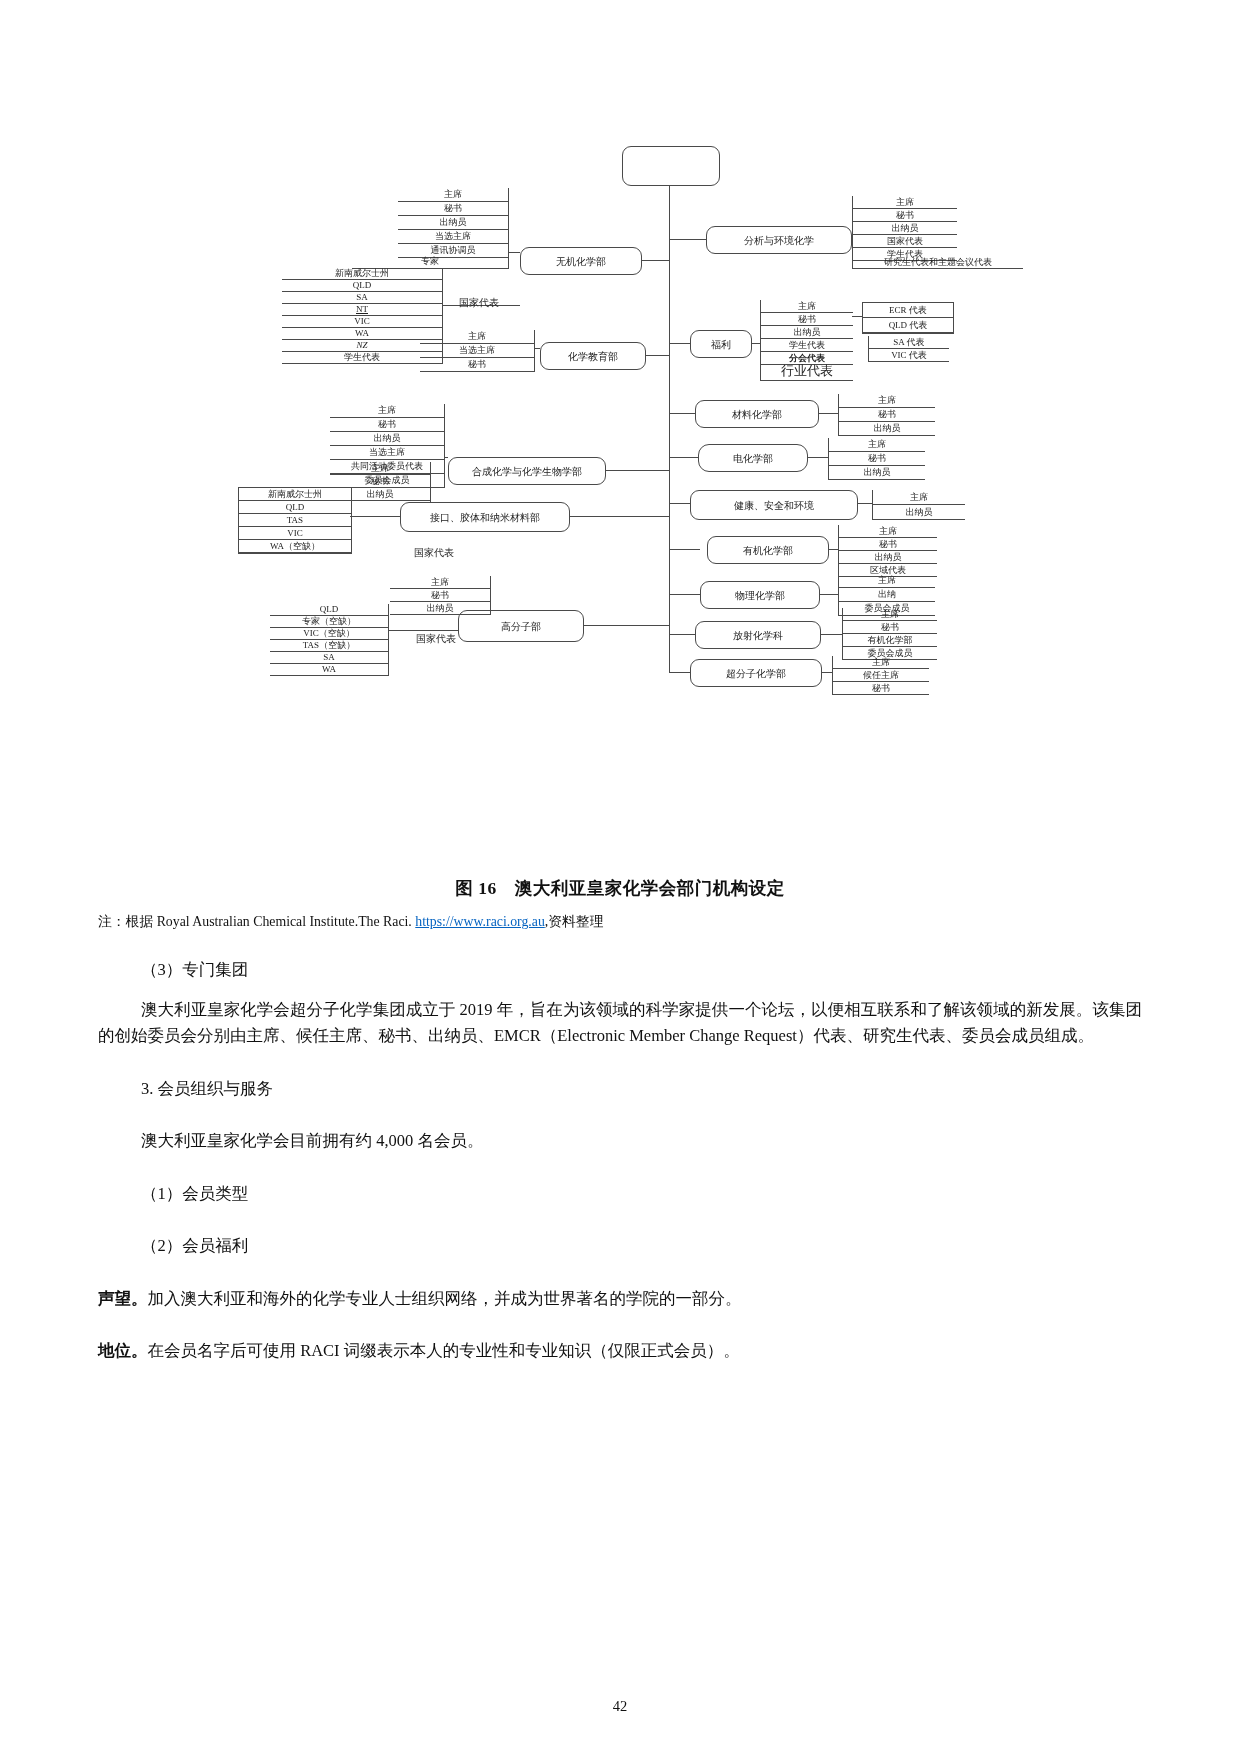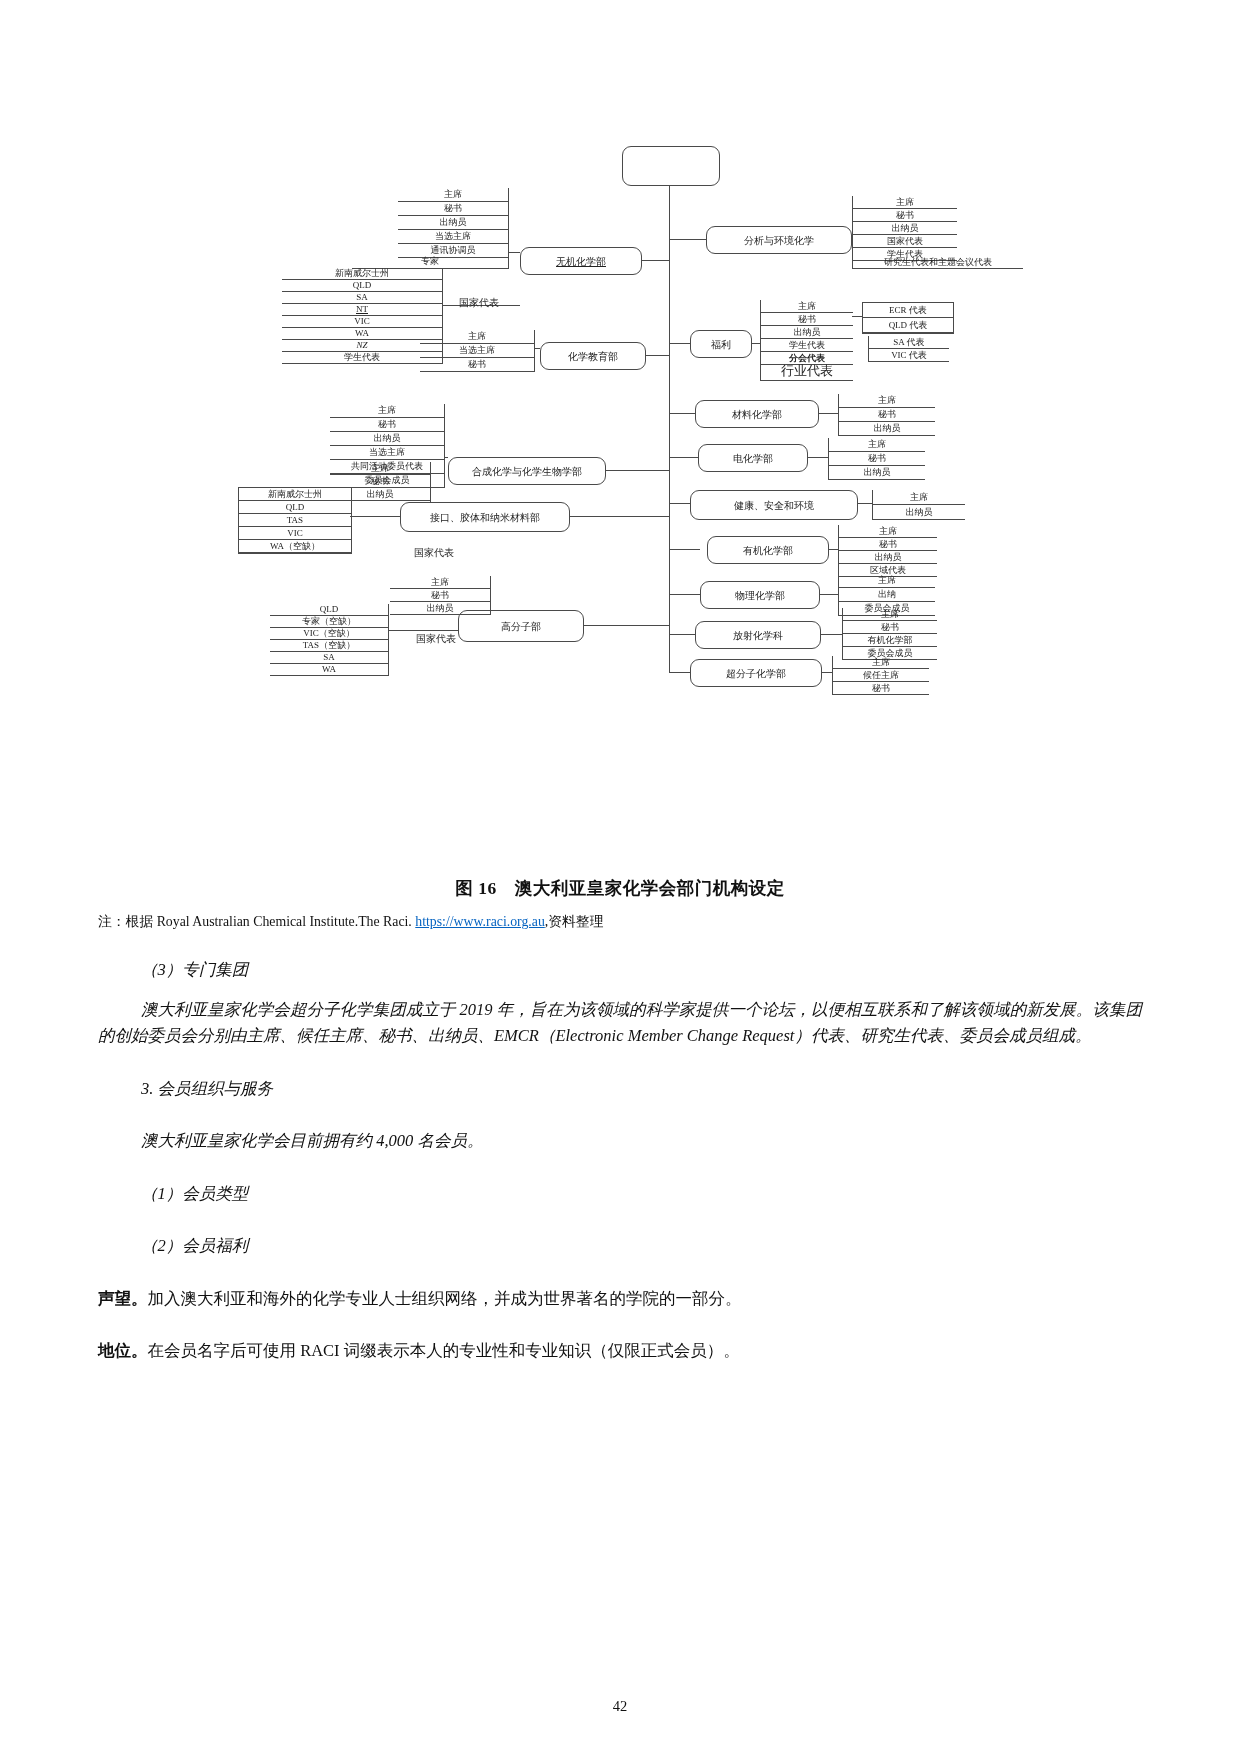--- a/index.html
+++ b/index.html
@@ -17,21 +17,21 @@
   .bar-left{border-left:1.4px solid #4a4a4a;}
   .bar-right{border-right:1.4px solid #4a4a4a;}
   .bordered{border:1.4px solid #4a4a4a;}
   .dlabel{position:absolute;font-size:10px;color:#222;text-align:center;white-space:nowrap;}
   
   #text-section{position:absolute;left:98px;top:876px;width:1044px;}
   .caption{text-align:center;font-weight:bold;font-size:17.5px;letter-spacing:.5px;}
   .note{margin-top:13px;font-size:13.8px;}
   .note a{color:#0563C1;text-decoration:underline;}
   .para{font-size:16.5px;line-height:26.5px;text-align:justify;margin-top:13px;text-indent:0;}
-  .indent{text-indent:43px;font-style:italic;}
+  .indent{text-indent:43px;}
   .head{margin-top:26px;}
   .lead{font-weight:bold;}
   #page-number{position:absolute;left:0;top:1698px;width:1240px;text-align:center;
         font-size:14.5px;color:#111;}
 </style>
 </head>
 <body>
 
 <div id="page">
 
@@ -63,21 +63,21 @@
       <div class="dline" style="left: 534px; top: 348px; width: 6px; height: 1px;"></div>
       <div class="dline" style="left: 604px; top: 470px; width: 65px; height: 1px;"></div>
       <div class="dline" style="left: 444px; top: 457px; width: 4px; height: 1px;"></div>
       <div class="dline" style="left: 568px; top: 516px; width: 101px; height: 1px;"></div>
       <div class="dline" style="left: 430px; top: 466px; width: 1px; height: 36px;"></div>
       <div class="dline" style="left: 350px; top: 516px; width: 50px; height: 1px;"></div>
       <div class="dline" style="left: 582px; top: 625px; width: 87px; height: 1px;"></div>
       <div class="dline" style="left: 490px; top: 580px; width: 1px; height: 30px;"></div>
       <div class="dline" style="left: 388px; top: 630px; width: 70px; height: 1px;"></div>
       <div class="dbox" style="left: 622px; top: 146px; width: 96px; height: 38px;"></div>
-      <div class="dbox" style="left: 520px; top: 247px; width: 120px; height: 26px; text-decoration: underline;">无机化学部</div>
+      <div class="dbox" style="left: 520px; top: 247px; width: 120px; height: 26px;">无机化学部</div>
       <div class="drows bar-right" style="left: 398px; top: 188px; width: 110px;">
         <div class="drow" style="height: 13px; line-height: 13px;">主席</div>
         <div class="drow" style="height: 13px; line-height: 13px;">秘书</div>
         <div class="drow" style="height: 13px; line-height: 13px;">出纳员</div>
         <div class="drow" style="height: 13px; line-height: 13px;">当选主席</div>
         <div class="drow" style="height: 13px; line-height: 13px;">通讯协调员</div>
       </div>
       <div class="drows bar-right" style="left: 352px; top: 255px; width: 156px;">
         <div class="drow" style="height: 13px; line-height: 13px;">专家</div>
       </div>
@@ -165,21 +165,21 @@
       </div>
       <div class="drows bar-left" style="left: 760px; top: 362px; width: 92px;">
         <div class="drow" style="height: 18px; line-height: 18px; font-size: 13px;">行业代表</div>
       </div>
       <div class="dbox" style="left: 695px; top: 400px; width: 122px; height: 26px;">材料化学部</div>
       <div class="drows bar-left" style="left: 838px; top: 394px; width: 96px;">
         <div class="drow" style="height: 13px; line-height: 13px;">主席</div>
         <div class="drow" style="height: 13px; line-height: 13px;">秘书</div>
         <div class="drow" style="height: 13px; line-height: 13px;">出纳员</div>
       </div>
-      <div class="dbox" style="left: 698px; top: 444px; width: 108px; height: 26px;">电化学部</div>
+      <div class="dbox" style="left: 698px; top: 444px; width: 108px; height: 26px; border-radius: 11px;">电化学部</div>
       <div class="drows bar-left" style="left: 828px; top: 438px; width: 96px;">
         <div class="drow" style="height: 13px; line-height: 13px;">主席</div>
         <div class="drow" style="height: 13px; line-height: 13px;">秘书</div>
         <div class="drow" style="height: 13px; line-height: 13px;">出纳员</div>
       </div>
       <div class="dbox" style="left: 690px; top: 490px; width: 166px; height: 28px;">健康、安全和环境</div>
       <div class="drows bar-left" style="left: 872px; top: 490px; width: 92px;">
         <div class="drow" style="height: 14px; line-height: 14px;">主席</div>
         <div class="drow" style="height: 14px; line-height: 14px;">出纳员</div>
       </div>

